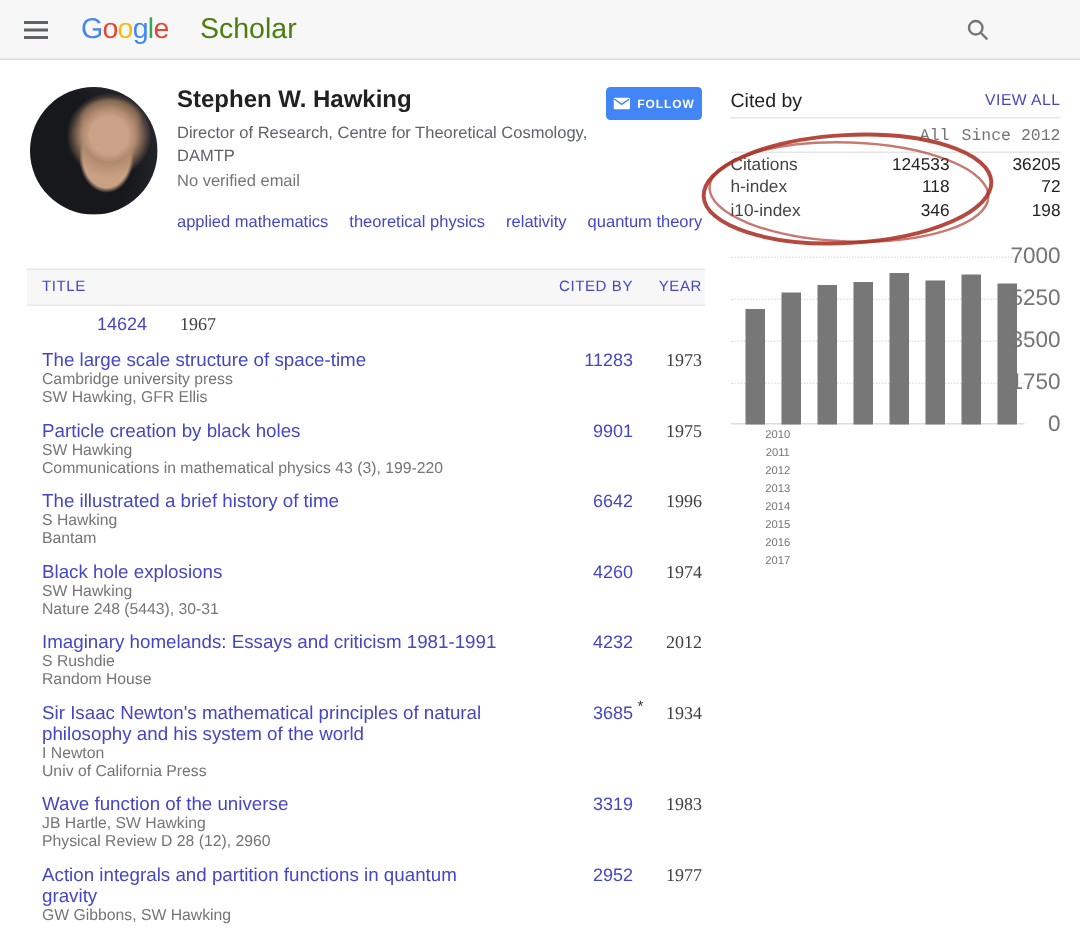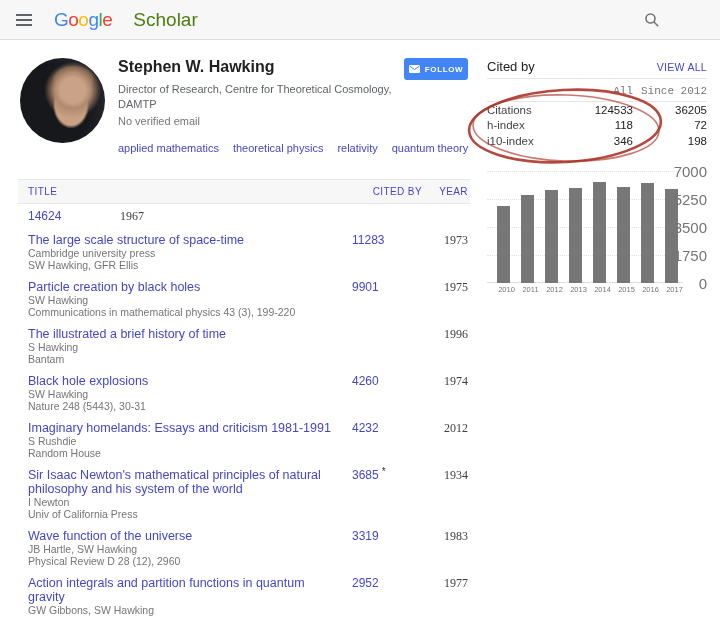--- a/index.html
+++ b/index.html
@@ -56,21 +56,21 @@
     font-size:10px; color:var(--link,#4447c5); letter-spacing:.4px;
     padding:0 2px 0 10px;
   }
   .col-title { flex:1; }
   .col-cited { width:70px; text-align:right; }
   .col-year  { width:46px; text-align:right; }
   .pub-row { display:flex; padding:5px 2px 4px 10px; }
   .pub-main { flex:1; padding-right:14px; }
   .pub-title { font-size:12.5px; line-height:14px; color:var(--link,#4447c5); text-decoration:none; display:block; cursor:pointer; }
   .pub-meta { font-size:10.5px; line-height:12px; color:#757575; }
-  .pub-cited { width:70px; font-size:12px; color:var(--link,#4447c5); position:relative; }
+  .pub-cited { width:70px; text-align:right; font-size:12px; color:var(--link,#4447c5); position:relative; }
   .pub-cited a { color:inherit; text-decoration:none; cursor:pointer; }
   .pub-cited sup { color:#333; font-size:10px; position:absolute; margin-left:3px; top:-2px; }
   .pub-year { width:46px; text-align:right; font-size:12px; color:#404040;font-family:Liberation Serif, serif; }
   
   .right-col { position:absolute; left:487px; top:55px; width:220px; }
   .cb-head { display:flex; justify-content:space-between; align-items:center; height:24px; border-bottom:1px solid #e5e5e5; }
   .cb-title { font-size:13px; color:#222; }
   .cb-viewall { font-size:10.5px; color:var(--link,#4447c5); letter-spacing:.3px; text-decoration:none; cursor:pointer; }
   .stats { position:relative; padding-top:2px; }
   .stats-cols { display:flex; height:21px; align-items:center; font-size:11px; color:#757575; border-bottom:1px solid #e5e5e5;font-family:Liberation Mono, monospace; }
@@ -84,21 +84,21 @@
   .red-circle { position:absolute; left:-32px; top:-10px; pointer-events:none; overflow:visible; }
   
   .chart { position:relative; margin-top:16px; height:130px; }
   .plot { position:absolute; left:0; top:0; width:196px; height:112px; }
   .gridline { position:absolute; left:0; width:196px; border-top:1px dotted #e3e3e3; }
   .baseline { position:absolute; left:0; bottom:0; width:196px; border-top:1px solid #ddd; }
   .bars { position:absolute; left:0; bottom:0; width:196px; height:112px; display:flex; align-items:flex-end; gap:11px; padding-left:10px; }
   .bar { width:13px; background:var(--bar,#777); cursor:pointer; }
   .ylabels { position:absolute; right:0; top:0; width:30px; height:112px; }
   .ylabel { position:absolute; right:0; font-size:15px; color:#757575; transform:translateY(-50%); }
-  .xlabels { position:absolute; left:3px; top:114px; width:196px; display:flex; gap:3px; padding-left:6px; }
+  .xlabels { position:absolute; left:15px; top:114px; width:196px; display:flex; gap:3px; padding-left:6px;flex-direction:column; }
   .xlabel { width:21px; text-align:center; font-size:7.5px; color:#757575; }
 </style>
 </head>
 <body>
 
 <header class="topbar">
   <div class="hamburger">
       <div></div>
       <div></div>
       <div></div>
@@ -165,20 +165,21 @@
     <div class="pub-cited"><a>9901</a><sup></sup></div>
     <div class="pub-year">1975</div>
   </div>
 
   <div class="pub-row">
     <div class="pub-main">
       <a class="pub-title">The illustrated a brief history of time</a>
       <div class="pub-meta">S Hawking</div>
       <div class="pub-meta">Bantam</div>
     </div>
+    <div class="pub-cited"><a>6642</a><sup></sup></div>
     <div class="pub-year">1996</div>
   </div>
 
   <div class="pub-row">
     <div class="pub-main">
       <a class="pub-title">Black hole explosions</a>
       <div class="pub-meta">SW Hawking</div>
       <div class="pub-meta">Nature 248 (5443), 30-31</div>
     </div>
     <div class="pub-cited"><a>4260</a><sup></sup></div>

